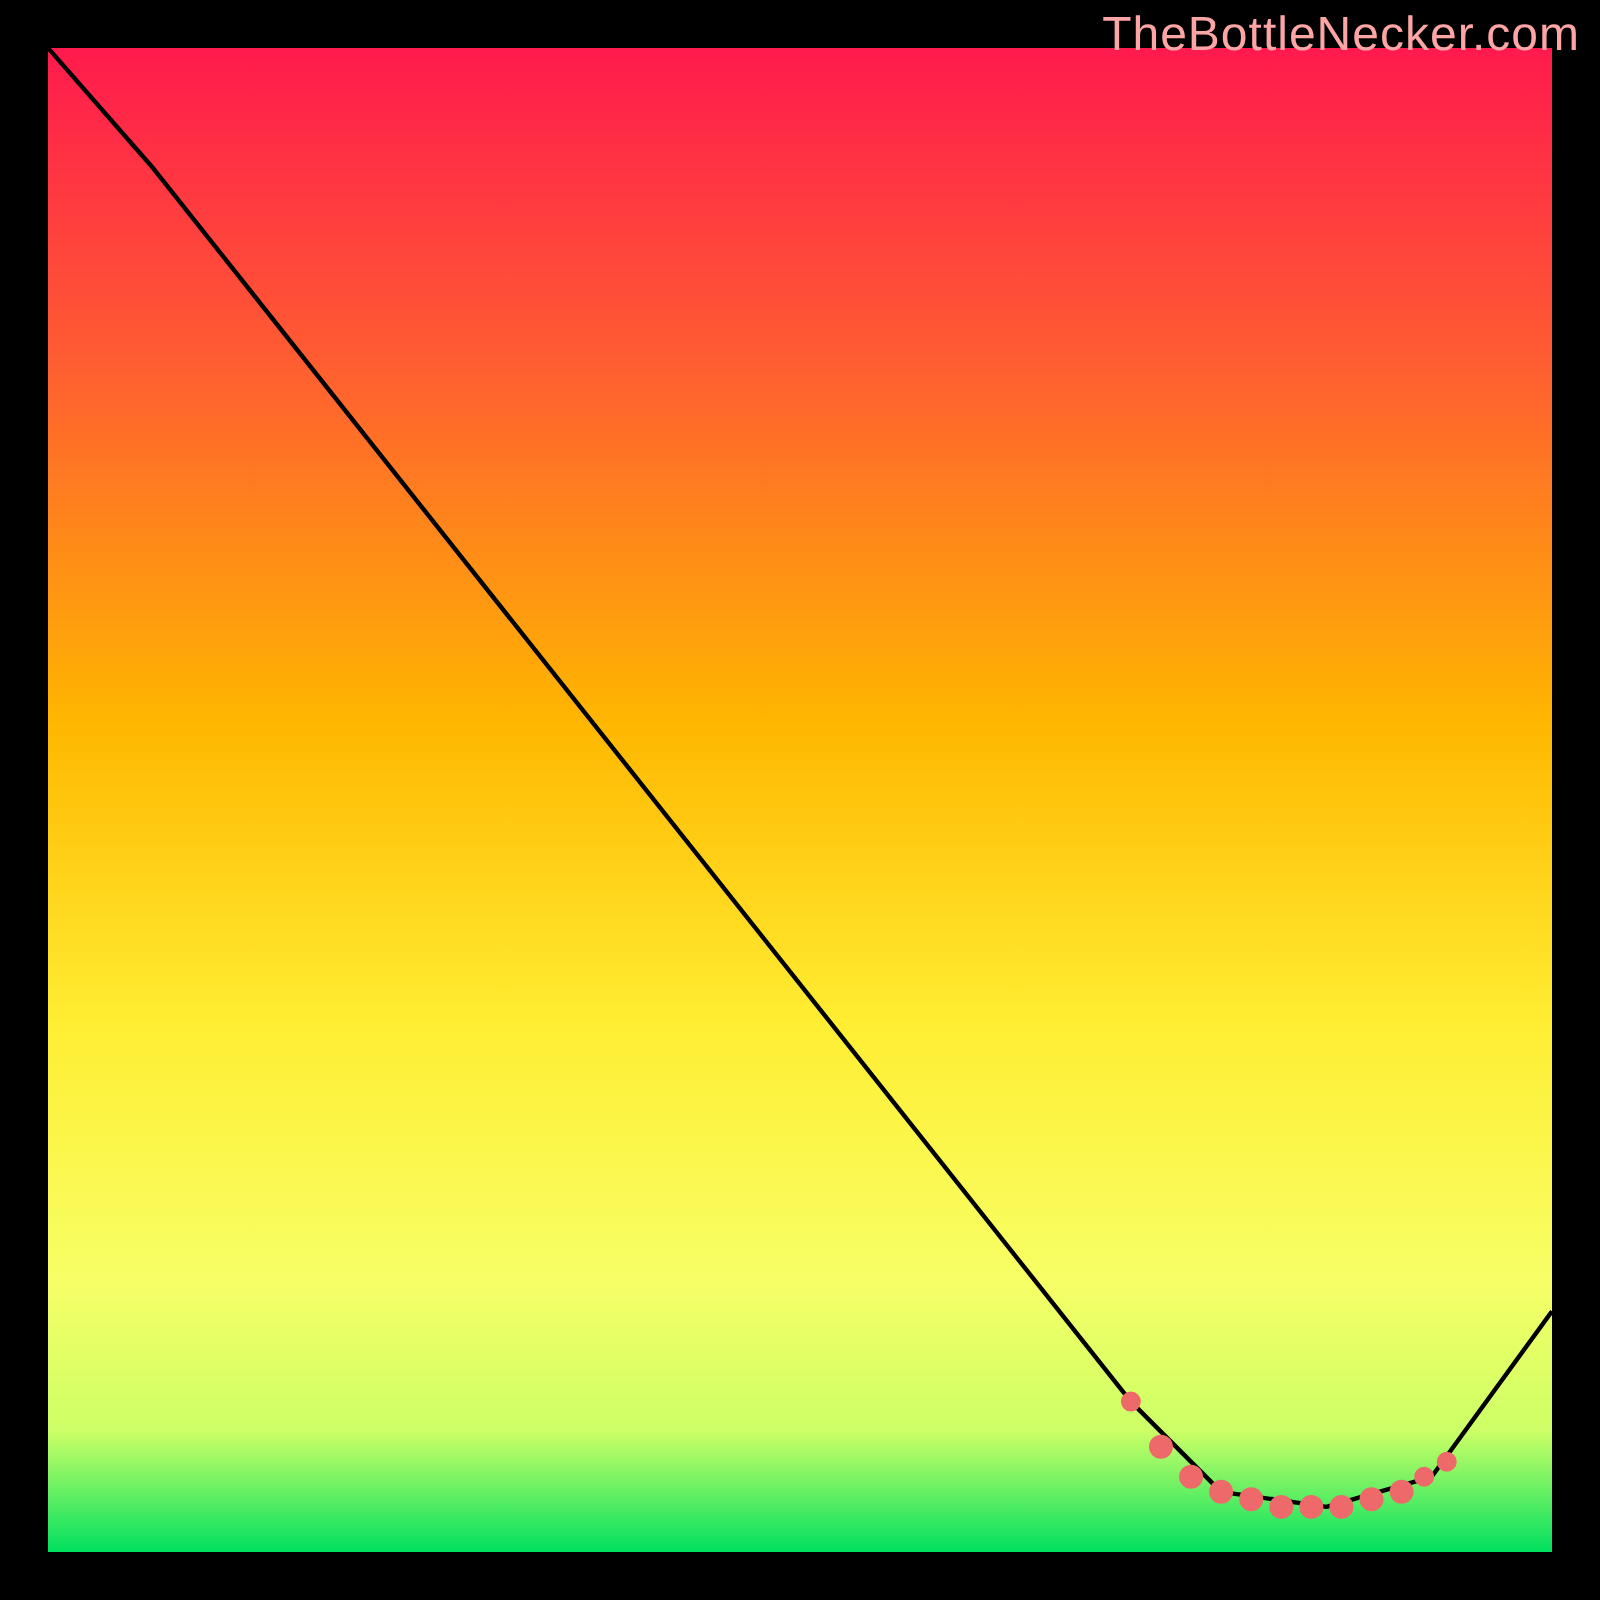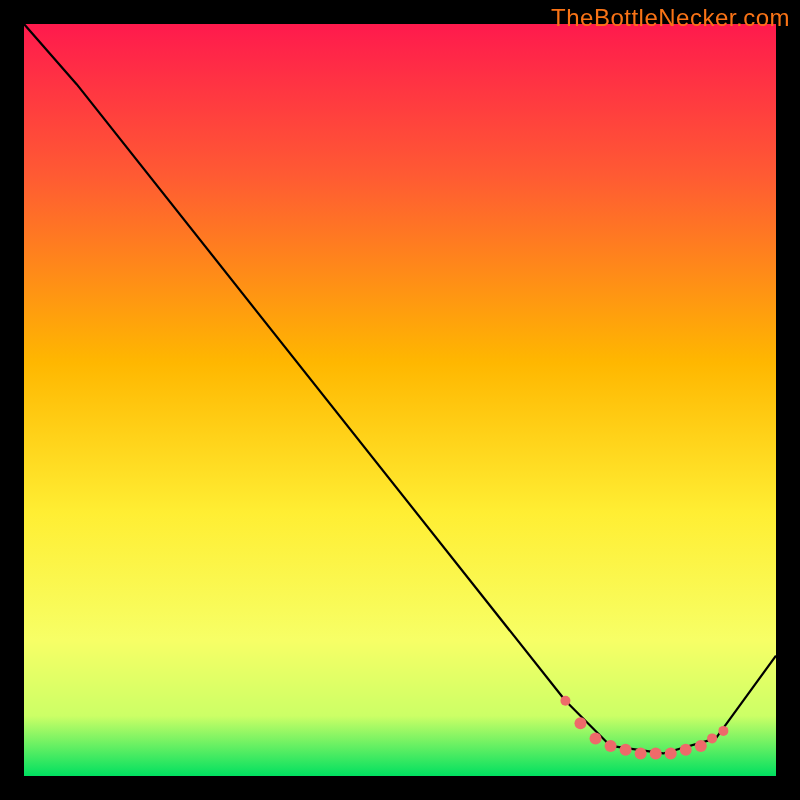--- a/index.html
+++ b/index.html
@@ -14,21 +14,21 @@
   .frame {
     position: relative;
     width: 800px;
     height: 800px;
     background: #000;
   }
   .watermark {
     position: absolute;
     top: 4px;
     right: 10px;
-    color: #f97316;
+    color: #fca5a5;
     font-size: 24px;
     font-weight: 500;
     letter-spacing: 0.5px;
     z-index: 5;
   }
   .plot {
     position: absolute;
     left: 24px;
     top: 24px;
     width: 752px;

